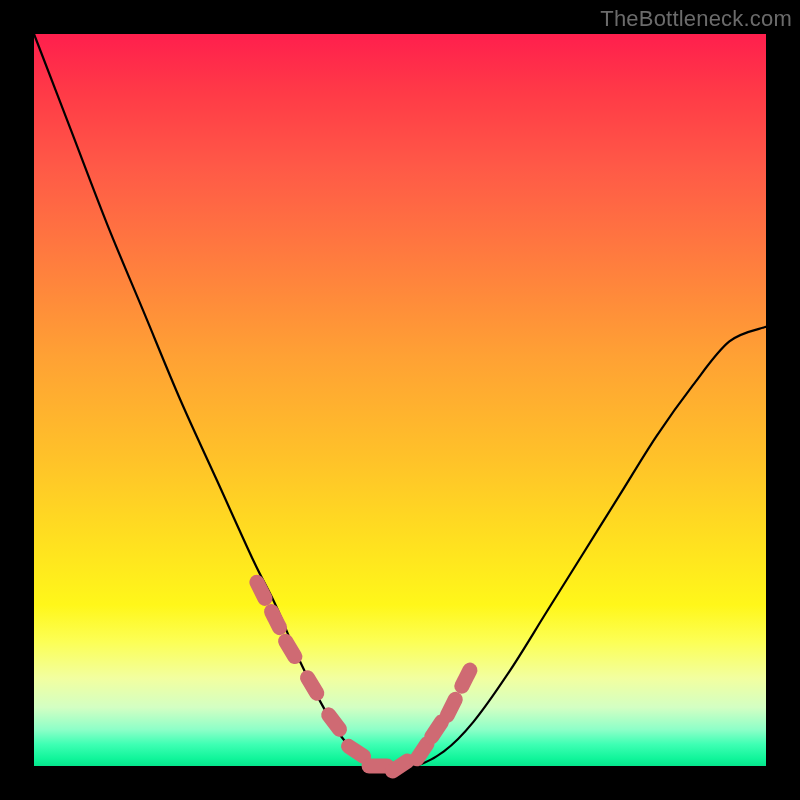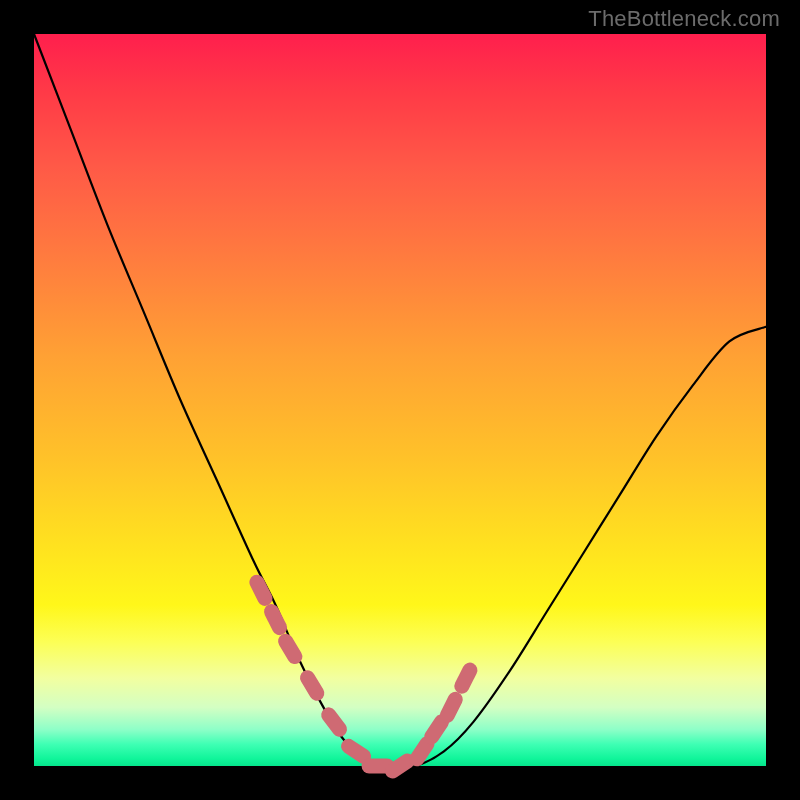--- a/index.html
+++ b/index.html
@@ -38,21 +38,21 @@
       #d3ffc3 92%,
       #8effc8 95%,
       #3fffb4 97%,
       #10f59a 99%,
       #05e58c 100%
     );
   }
   .watermark {
     position: absolute;
     top: 6px;
-    right: 20px;
+    right: 8px;
     color: #6b6b6b;
     font-size: 22px;
     letter-spacing: 0.2px;
     font-weight: 400;
     user-select: none;
   }
   svg.curve {
     position: absolute;
     left: 0;
     top: 0;

